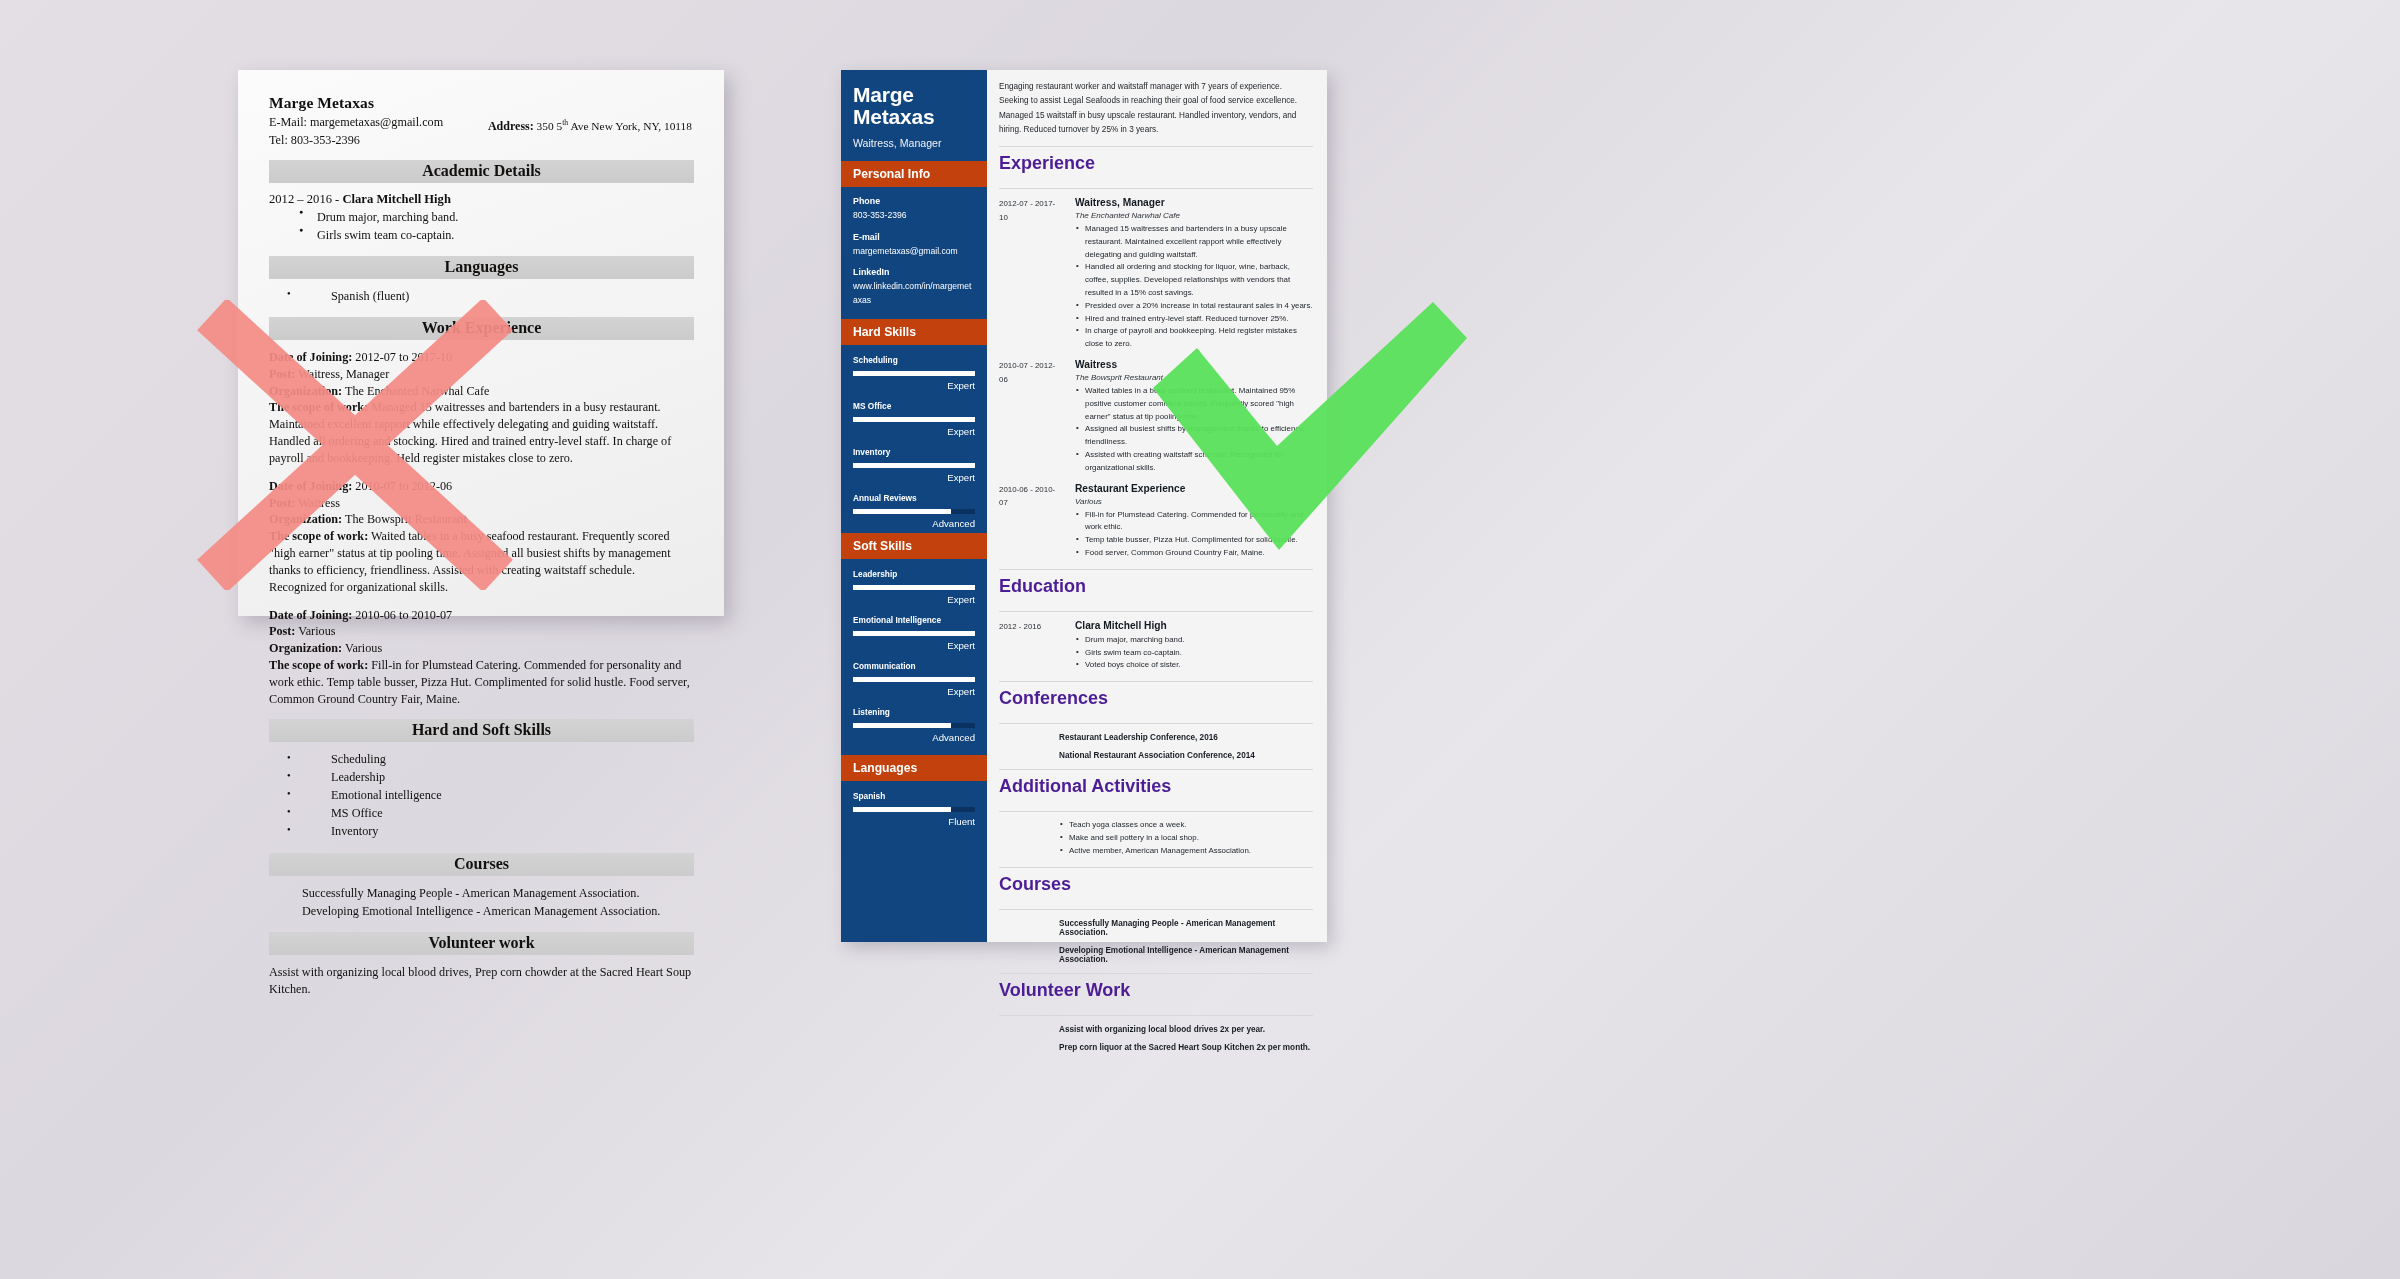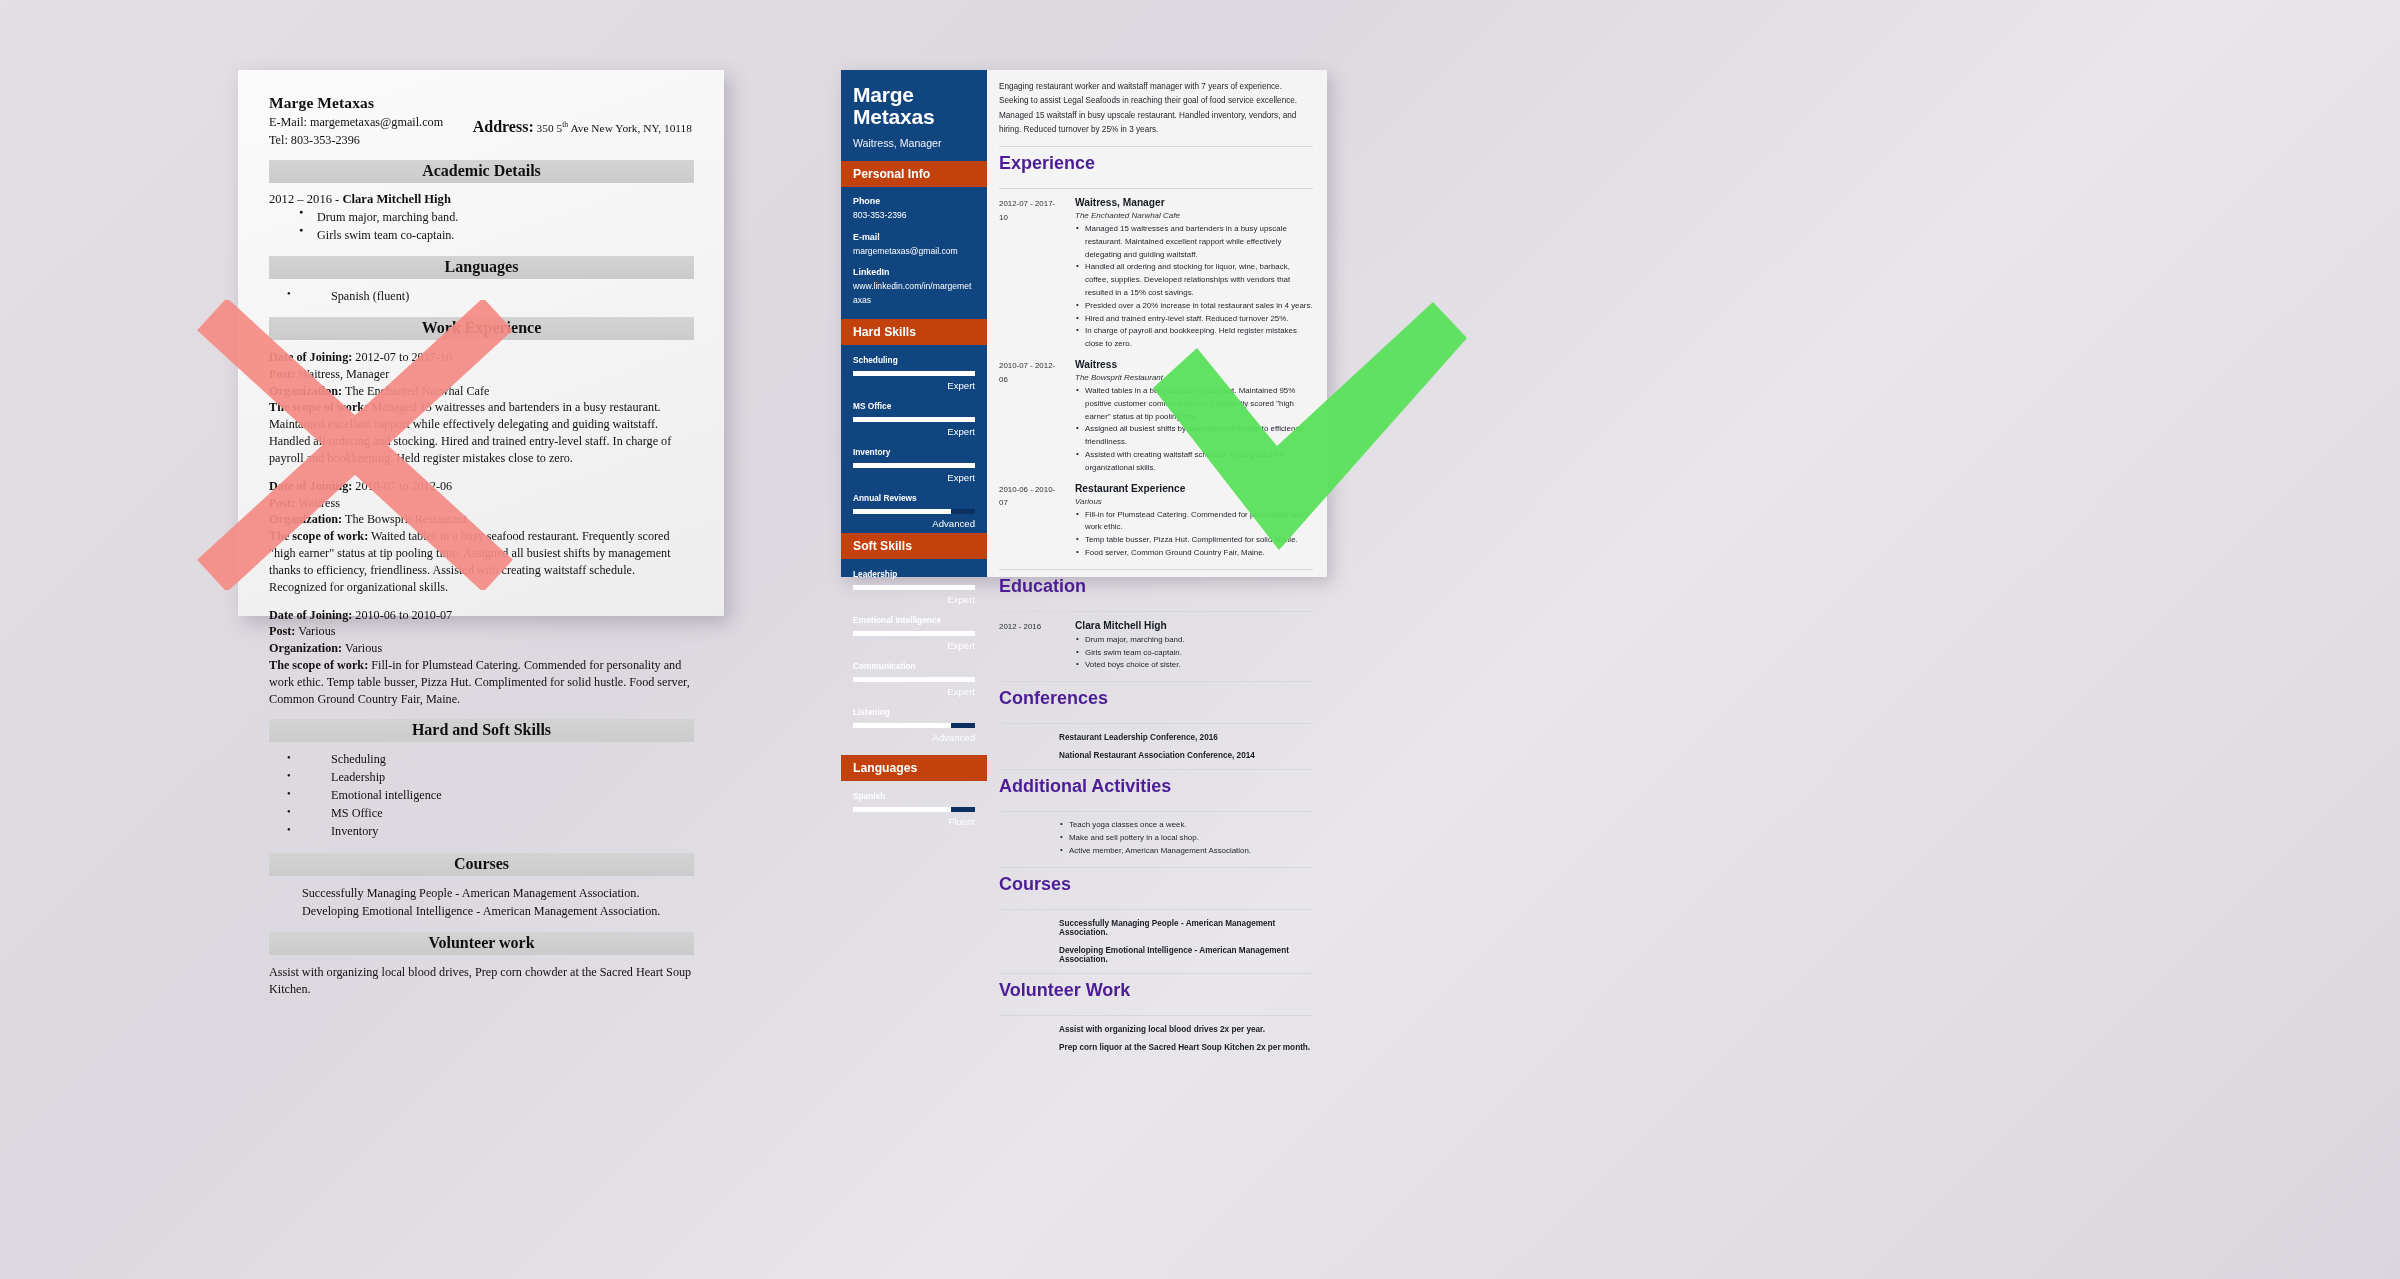--- a/index.html
+++ b/index.html
@@ -21,21 +21,21 @@
     color: #12100f;
     padding: 24px 30px 0 31px;
   }
   .bad-name { font-size: 15.5px; font-weight: bold; letter-spacing: .1px; }
   .bad-contact { font-size: 12.2px; line-height: 1.32; margin-top: 2px; }
   .bad-head-row { position: relative; }
   .bad-address {
     position: absolute; right: 2px; top: 24px;
     font-size: 11.4px; white-space: nowrap;
   }
-  .bad-address b { font-size: 16px; }
+  .bad-address b { font-size: 12px; }
   .bad-address sup { font-size: 7.6px; vertical-align: super; }
   .bad-secbar {
     background: linear-gradient(to bottom,#d3d3d3,#cbcbcb);
     text-align: center; font-weight: bold; font-size: 16px;
     padding: 2px 0 3px; margin: 12px 0 9px;
   }
   .bad-sub { font-size: 12.6px; font-weight: bold; }
   .bad-sub span.norm { font-weight: normal; }
   ul.bad-ul { list-style: none; margin: 2px 0 0 0; }
   ul.bad-ul li { font-size: 12.2px; line-height: 1.42; padding-left: 48px; position: relative; }
@@ -48,21 +48,21 @@
   .bad-job .lbl { font-weight: bold; }
   .bad-skill-line { font-size: 12.2px; padding-left: 62px; position: relative; line-height: 1.47; }
   .bad-skill-line:before { content:"\25CF"; position:absolute; left:18px; top:2px; font-size:6px; }
   .bad-course { font-size: 12.2px; line-height: 1.42; padding-left: 33px; }
   .bad-vol { font-size: 12.2px; line-height: 1.4; }
 
   
   #good-resume {
     position: absolute;
     left: 841px; top: 70px;
-    width: 486px; height: 507px;
+    width: 486px; height: 872px;
     background: #f4f4f4;
     box-shadow: 5px 6px 16px rgba(90,80,100,.28);
     display: flex;
   }
   #good-sidebar {
     width: 146px; flex: 0 0 146px;
     background: #11457f;
     color: #ffffff;
     padding-bottom: 10px;
   }

